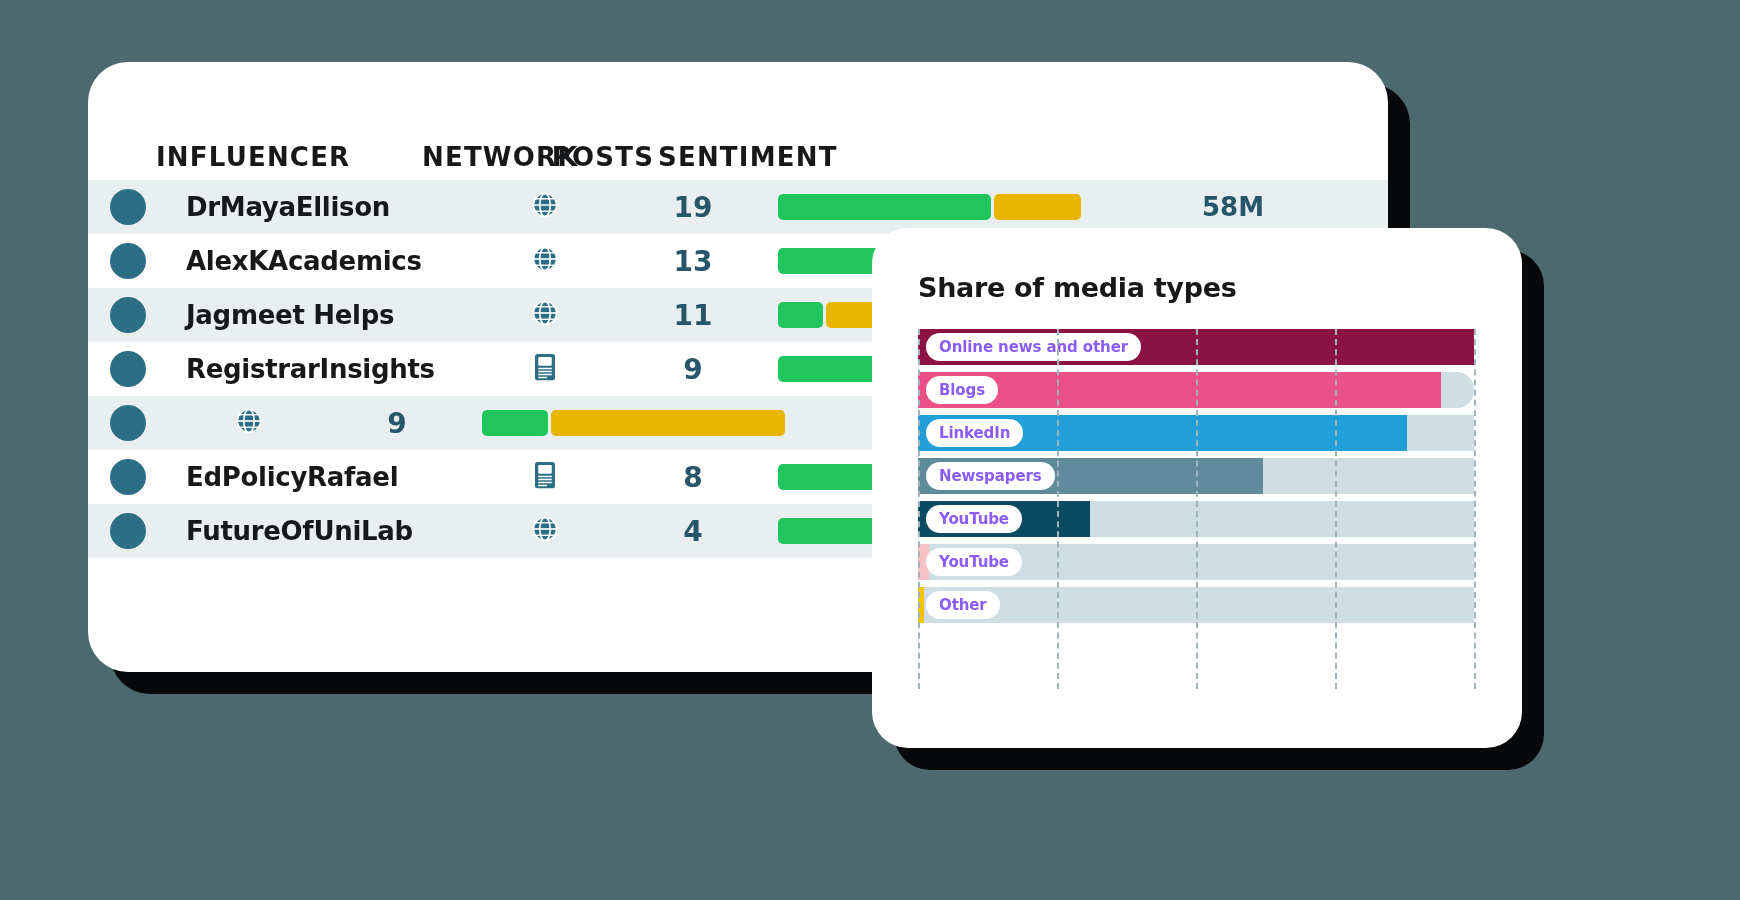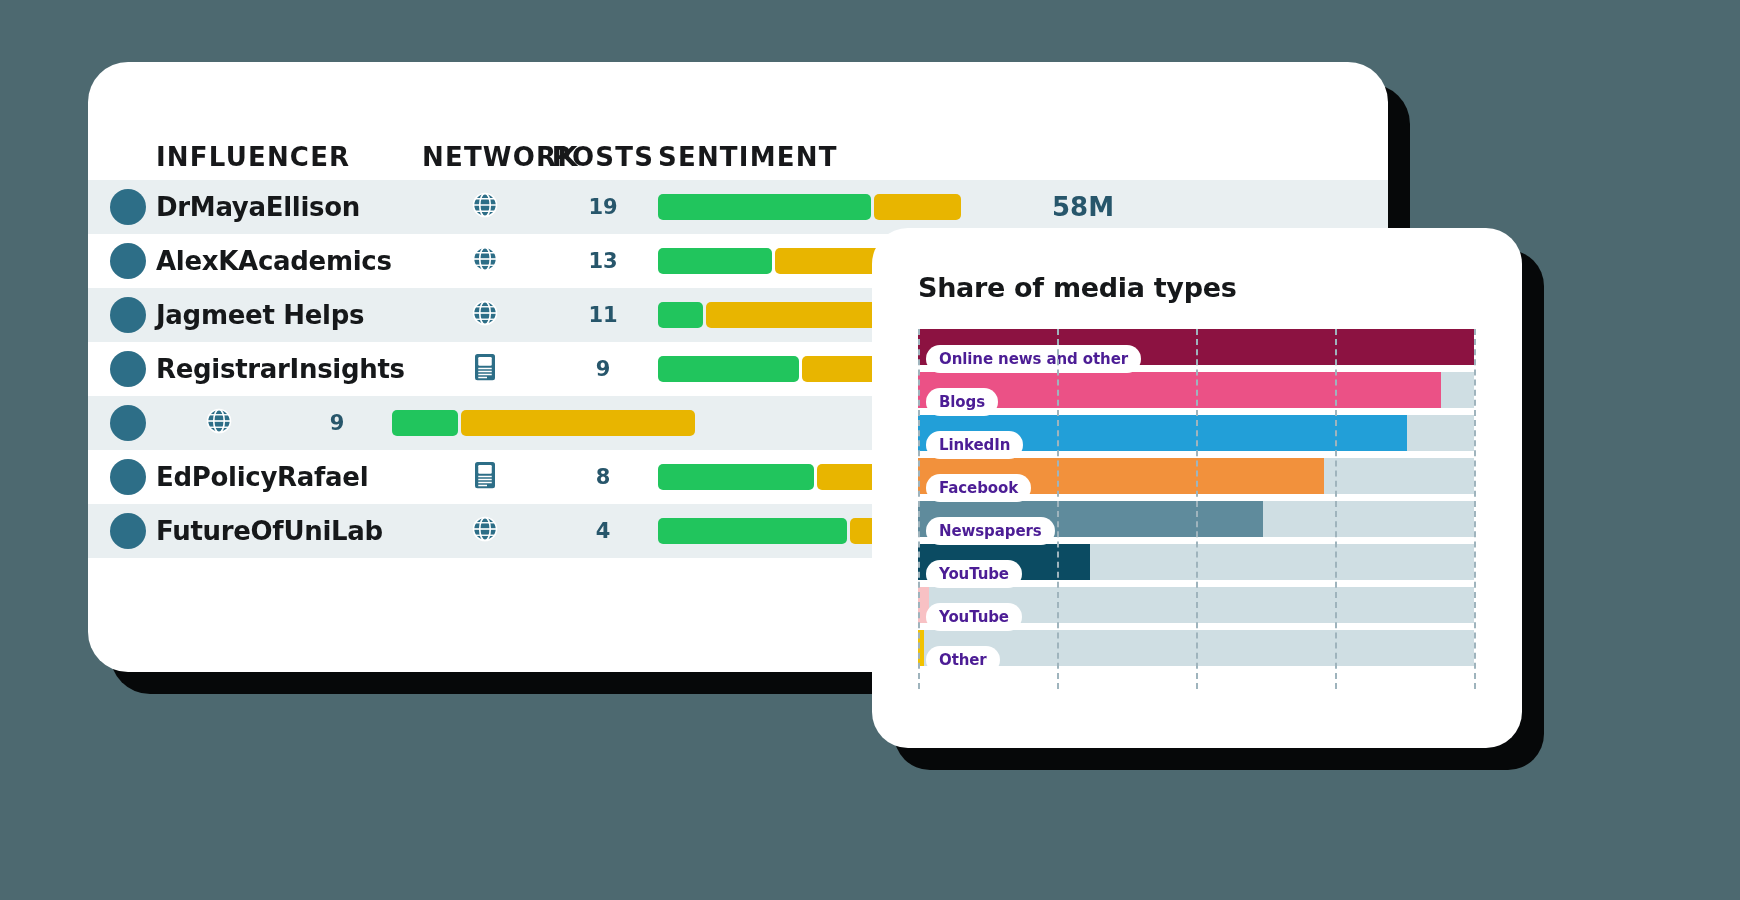--- a/index.html
+++ b/index.html
@@ -58,20 +58,21 @@
   .col-reach   { width: 250px; flex: 0 0 250px; text-align: center; }
 
   .thead .col-avatar { }
   .thead .col-name { text-align: left; }
   .thead .col-sent { text-align: left; }
 
   .trow {
     display: flex;
     align-items: center;
     height: 54px;
+    gap: 30px;
   }
   .trow.odd { background: #e9eff1; }
   .trow.even { background: #ffffff; }
 
   .avatar {
     width: 36px;
     height: 36px;
     border-radius: 50%;
     background: #2d6e87;
     margin-left: 22px;
@@ -82,21 +83,21 @@
     font-weight: 700;
     color: #16181a;
     white-space: nowrap;
     letter-spacing: -0.3px;
   }
 
   .net-icon { display: inline-flex; align-items: center; justify-content: center; }
   .net-icon svg { display: block; }
 
   .posts {
-    font-size: 21px;
+    font-size: 28px;
     font-weight: 700;
     color: #27566b;
   }
 
   .reach {
     font-size: 26px;
     font-weight: 700;
     color: #27566b;
   }
 
@@ -179,25 +180,24 @@
   .bar-label {
     position: absolute;
     left: 8px;
     top: 50%;
     transform: translateY(-50%);
     background: #ffffff;
     border-radius: 999px;
     padding: 5px 13px;
     font-size: 15px;
     font-weight: 700;
-    color: #4c1d95;
+    color: #8b5cf6;
     white-space: nowrap;
     z-index: 4;
     letter-spacing: -0.1px;
-    margin-top: 12px;
   }
 </style>
 </head>
 <body>
 
 <div class="influencer-card">
   <div class="table-wrap">
 
     <div class="thead">
       <div class="col-avatar"></div>
@@ -380,31 +380,27 @@
 </div>
 
 <div class="chart-card">
   <div class="chart-title">Share of media types</div>
   <div class="plot">
     <div class="bars" id="chart-bars">
         <div class="bar-row" style="background: rgb(207, 222, 227);">
           <div class="bar-fill" style="width: 100%; background: rgb(140, 18, 65);"></div>
           <div class="bar-label">Online news and other</div>
         </div>
-        <div class="bar-row" style="background: rgb(207, 222, 227);">
+        <div class="bar-row" style="background: rgb(207, 222, 227); border-radius: 17px;">
           <div class="bar-fill" style="width: 94%; background: rgb(235, 81, 134);"></div>
           <div class="bar-label">Blogs</div>
         </div>
         <div class="bar-row" style="background: rgb(207, 222, 227);">
           <div class="bar-fill" style="width: 88%; background: rgb(34, 159, 216);"></div>
           <div class="bar-label">LinkedIn</div>
-        </div>
-        <div class="bar-row" style="background: rgb(207, 222, 227);">
-          <div class="bar-fill" style="width: 73%; background: rgb(242, 145, 60);"></div>
-          <div class="bar-label">Facebook</div>
         </div>
         <div class="bar-row" style="background: rgb(207, 222, 227);">
           <div class="bar-fill" style="width: 62%; background: rgb(95, 139, 156);"></div>
           <div class="bar-label">Newspapers</div>
         </div>
         <div class="bar-row" style="background: rgb(207, 222, 227);">
           <div class="bar-fill" style="width: 31%; background: rgb(11, 75, 98);"></div>
           <div class="bar-label">YouTube</div>
         </div>
         <div class="bar-row" style="background: rgb(207, 222, 227);">

